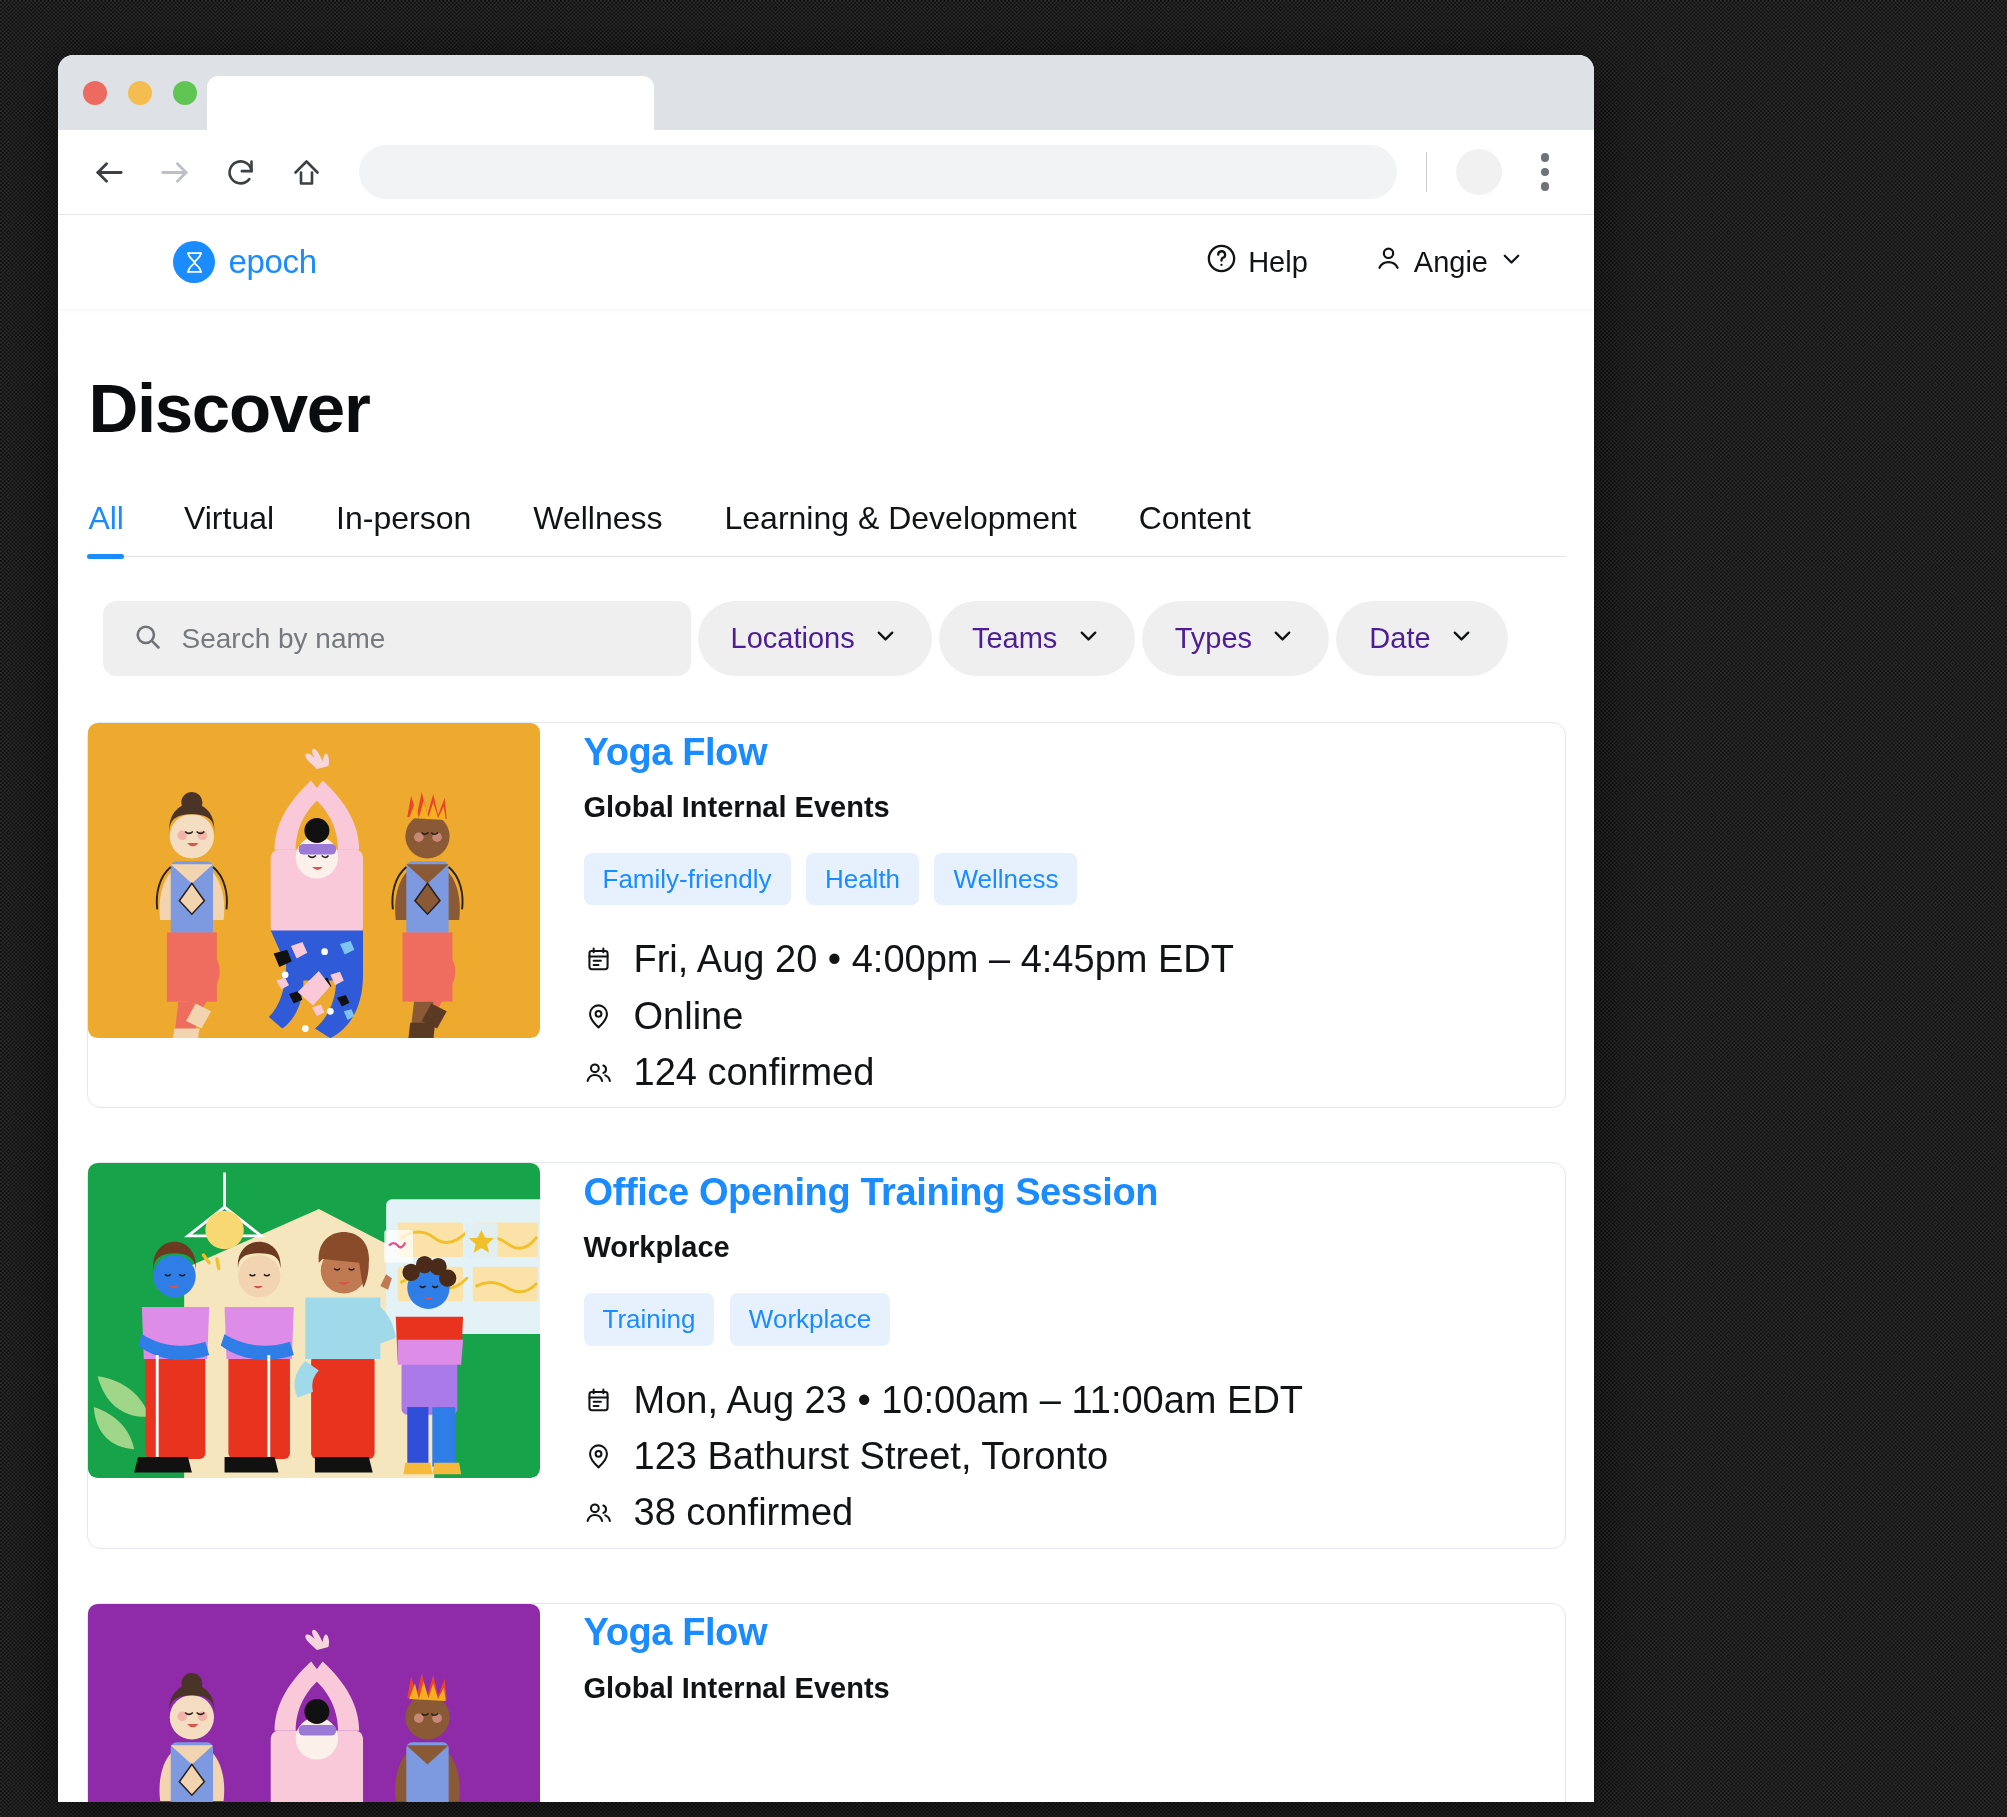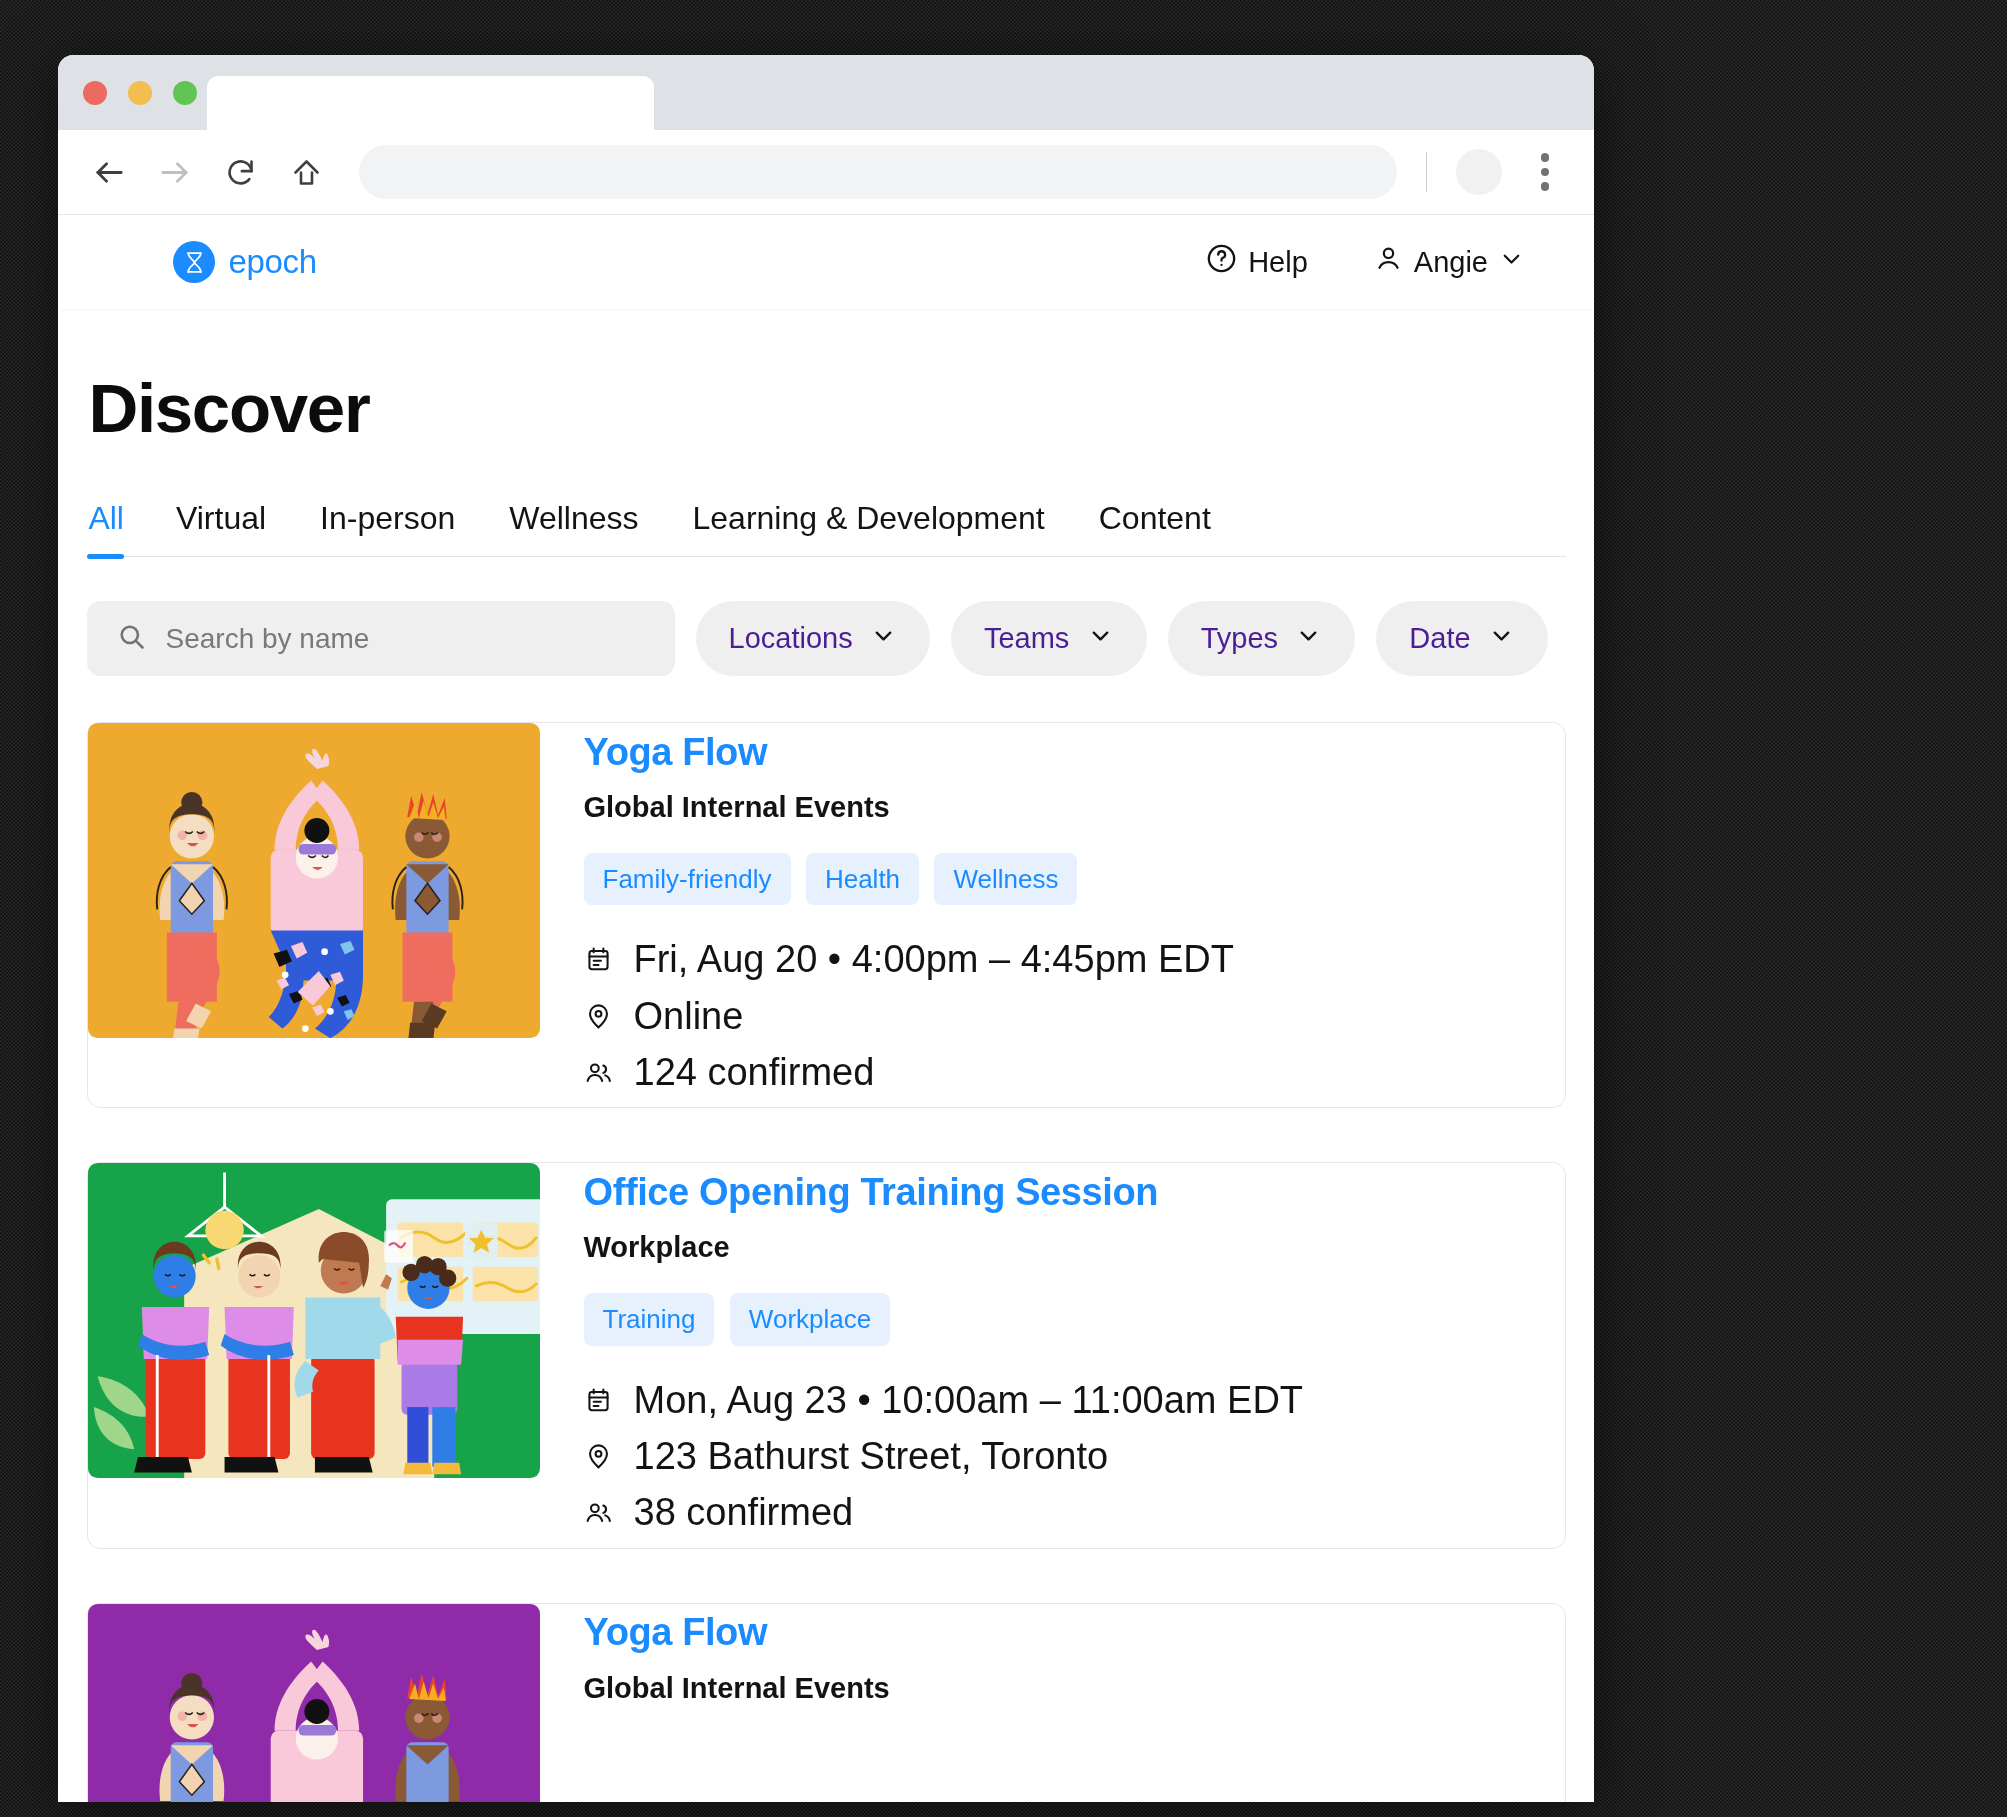--- a/index.html
+++ b/index.html
@@ -172,21 +172,21 @@
     letter-spacing: -1.3px;
     color: #0b0c0e;
     margin-left: 1.9px;
   }
 
   
   #tabs {
     margin-top: 52px;
     display: flex;
     align-items: flex-end;
-    gap: 0;
+    gap: 8px;
     border-bottom: 1.9px solid #e2e4e7;
     position: relative;
   }
   .tab {
     font-size: 32px;
     color: #111315;
     padding: 0 27px 19px 27px;
     position: relative;
     white-space: nowrap;
   }
@@ -199,21 +199,22 @@
     height: 4.8px;
     background: #1a8cff;
     border-radius: 2.9px;
   }
 
   
   #filters {
     margin-top: 44px;
     display: flex;
     align-items: flex-end;
-    gap: 21px;
+    gap: 7px;
+    margin-left: 16px;
   }
   #search-box {
     width: 588px;
     height: 75px;
     background: #efefef;
     border-radius: 13.4px;
     display: flex;
     align-items: center;
     padding: 0 29px;
     gap: 19px;

